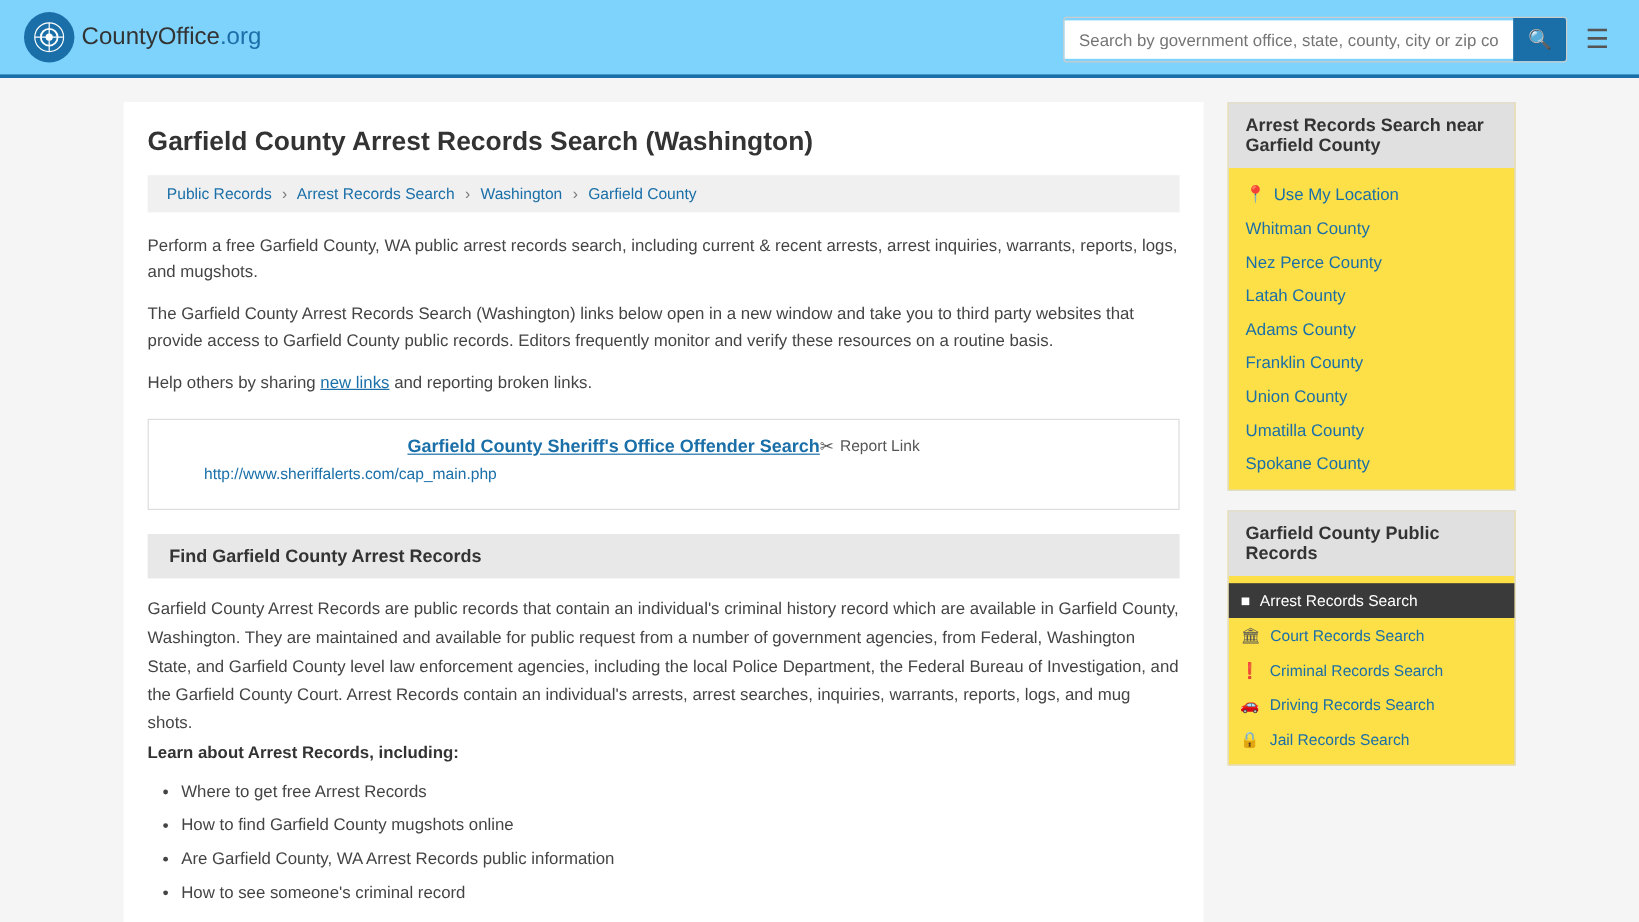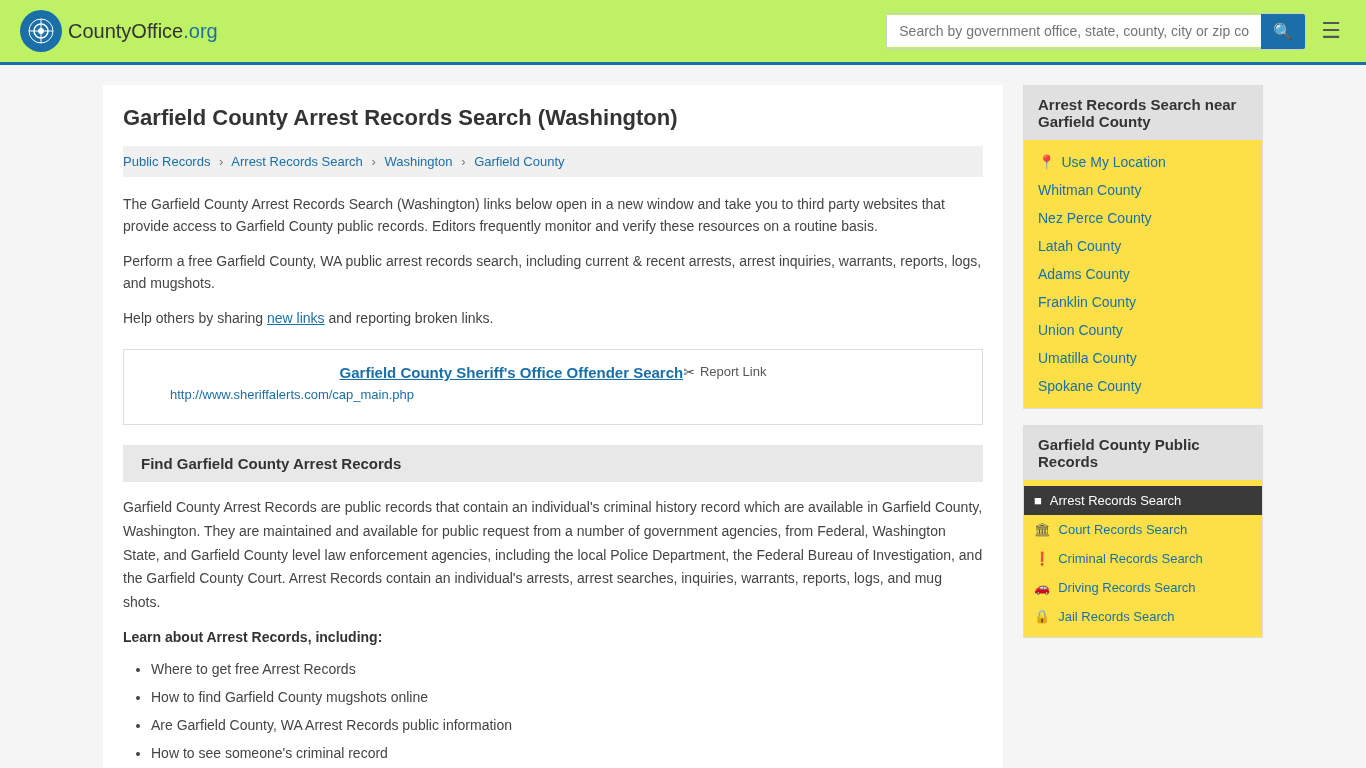--- a/index.html
+++ b/index.html
@@ -1,24 +1,24 @@
 <!DOCTYPE html>
 <html><head>
   <meta charset="utf-8">
   <style>
     * { box-sizing: border-box; margin: 0; padding: 0; }
     body { font-family: Arial, sans-serif; font-size: 14px; color: #333; background: #f5f5f5; }
 
     
     .header {
-      background: #bef264;
+      background: #7dd3fc;
       border-bottom: 3px solid #1a6fa8;
       padding: 10px 20px;
       display: flex;
-      align-items: center;
+      align-items: flex-end;
       justify-content: space-between;
     }
     .logo-area {
       display: flex;
       align-items: center;
       gap: 6px;
     }
     .logo-circle {
       width: 42px;
       height: 42px;
@@ -91,21 +91,21 @@
       padding: 20px;
     }
     .page-title {
       font-size: 22px;
       font-weight: bold;
       color: #333;
       margin-bottom: 15px;
     }
     .breadcrumb {
       background: #f0f0f0;
-      padding: 8px 0;
+      padding: 8px 16px;
       margin-bottom: 16px;
       font-size: 13px;
       color: #555;
     }
     .breadcrumb a {
       color: #1a6fa8;
       text-decoration: none;
     }
     .breadcrumb span { color: #777; margin: 0 5px; }
 
@@ -162,21 +162,21 @@
       font-size: 15px;
       font-weight: bold;
       color: #333;
       margin: 20px 0 14px;
     }
 
     .body-text {
       font-size: 14px;
       line-height: 1.7;
       color: #444;
-      margin-bottom: 14px;
+      margin-bottom: 4px;
     }
 
     .learn-heading {
       font-weight: bold;
       font-size: 14px;
       margin-bottom: 10px;
       color: #333;
     }
 
     .learn-list {
@@ -290,23 +290,23 @@
     <div class="breadcrumb">
       <a href="#">Public Records</a>
       <span>›</span>
       <a href="#">Arrest Records Search</a>
       <span>›</span>
       <a href="#">Washington</a>
       <span>›</span>
       <a href="#">Garfield County</a>
     </div>
 
+    <p class="intro-text">Perform a free Garfield County, WA public arrest records search, including current &amp; recent arrests, arrest inquiries, warrants, reports, logs, and mugshots.</p>
+
     <p class="intro-text">The Garfield County Arrest Records Search (Washington) links below open in a new window and take you to third party websites that provide access to Garfield County public records. Editors frequently monitor and verify these resources on a routine basis.</p>
-
-    <p class="intro-text">Perform a free Garfield County, WA public arrest records search, including current &amp; recent arrests, arrest inquiries, warrants, reports, logs, and mugshots.</p>
 
     <p class="intro-text">Help others by sharing <a href="#">new links</a> and reporting broken links.</p>
 
     <div class="resource-card">
       <div class="resource-card-header">
         <div class="resource-title">Garfield County Sheriff's Office Offender Search</div>
         <div class="report-link">
           <span style="font-size:14px;">✂</span>
           <span>Report Link</span>
         </div>

